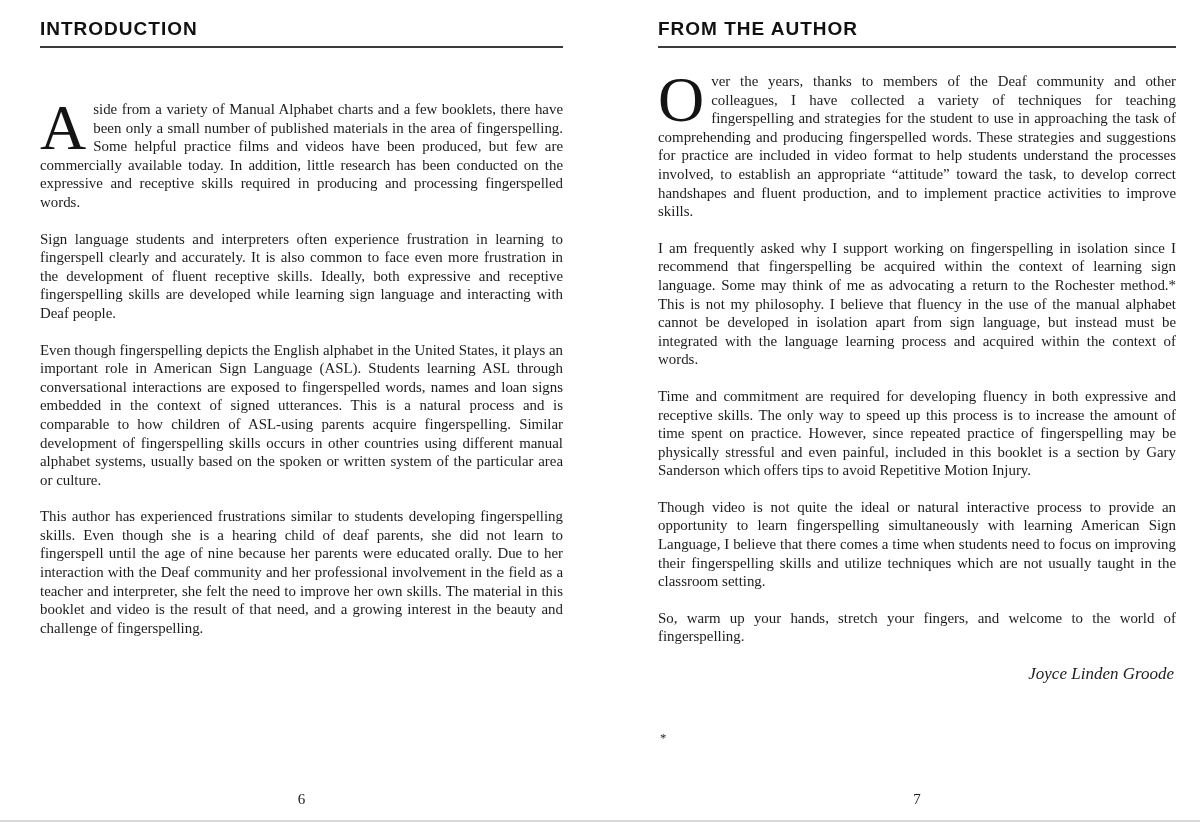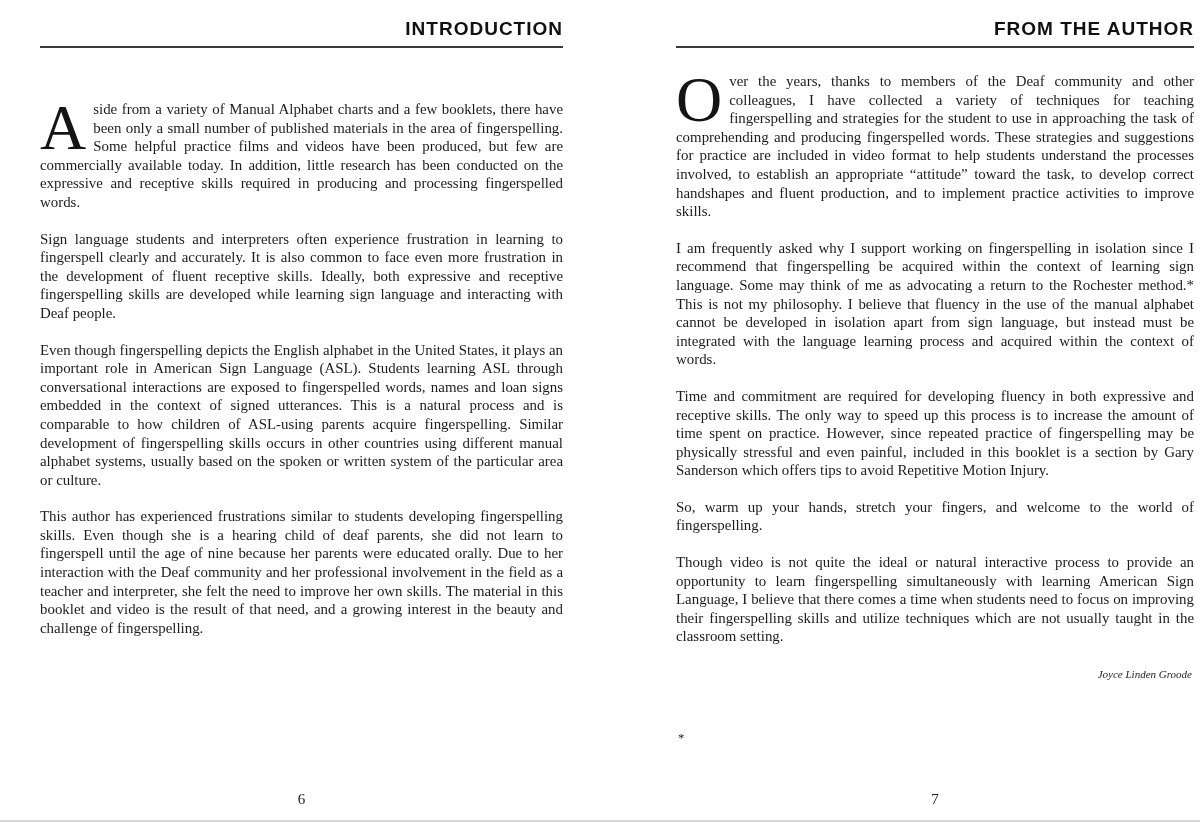--- a/index.html
+++ b/index.html
@@ -11,25 +11,25 @@
     overflow: hidden;
     font-family: "Liberation Serif", serif;
     color: #1c1c1c;
   }
   .page {
     position: absolute;
     top: 0;
     height: 822px;
   }
   .page-left  { left: 40px;  width: 523px; }
-  .page-right { left: 676px; width: 518px; }
+  .page-right { left: 658px; width: 518px; }
 
   .title {
     margin: 16px 0 0 0;
-    text-align: right;
+    text-align: left;
     font-family: "Liberation Sans", sans-serif;
     font-weight: bold;
     font-size: 19px;
     line-height: 26px;
     letter-spacing: 1px;
     color: #111111;
   }
   .rule {
     height: 0;
     border-bottom: 2px solid #3b3b3b;
@@ -53,21 +53,21 @@
     line-height: 50px;
     padding: 0 7px 0 0;
     margin-top: 3px;
     color: #141414;
   }
 
   .signature {
     margin: 12px 2px 0 0;
     text-align: right;
     font-style: italic;
-    font-size: 11px;
+    font-size: 17px;
     line-height: 20px;
   }
 
   .footnote {
     margin-top: 46px;
     position: relative;
     padding-left: 21px;
     font-size: 12.7px;
     line-height: 16.6px;
     text-align: left;
@@ -112,22 +112,22 @@
   <div class="page-num">6</div>
 </section>
 
 <section class="page page-right">
   <h1 class="title">FROM THE AUTHOR</h1>
   <div class="rule"></div>
   <div class="content">
     <p class="para first"><span class="dropcap">O</span><span>ver the years, thanks to members of the Deaf community and other colleagues, I have collected a variety of techniques for teaching fingerspelling and strategies for the student to use in approaching the task of comprehending and producing fingerspelled words. These strategies and suggestions for practice are included in video format to help students understand the processes involved, to establish an appropriate “attitude” toward the task, to develop correct handshapes and fluent production, and to implement practice activities to improve skills.</span></p>
     <p class="para">I am frequently asked why I support working on fingerspelling in isolation since I recommend that fingerspelling be acquired within the context of learning sign language. Some may think of me as advocating a return to the Rochester method.* This is not my philosophy. I believe that fluency in the use of the manual alphabet cannot be developed in isolation apart from sign language, but instead must be integrated with the language learning process and acquired within the context of words.</p>
     <p class="para">Time and commitment are required for developing fluency in both expressive and receptive skills. The only way to speed up this process is to increase the amount of time spent on practice. However, since repeated practice of fingerspelling may be physically stressful and even painful, included in this booklet is a section by Gary Sanderson which offers tips to avoid Repetitive Motion Injury.</p>
+    <p class="para">Though video is not quite the ideal or natural interactive process to provide an opportunity to learn fingerspelling simultaneously with learning American Sign Language, I believe that there comes a time when students need to focus on improving their fingerspelling skills and utilize techniques which are not usually taught in the classroom setting.</p>
     <p class="para">So, warm up your hands, stretch your fingers, and welcome to the world of fingerspelling.</p>
-    <p class="para">Though video is not quite the ideal or natural interactive process to provide an opportunity to learn fingerspelling simultaneously with learning American Sign Language, I believe that there comes a time when students need to focus on improving their fingerspelling skills and utilize techniques which are not usually taught in the classroom setting.</p>
     <div class="signature">Joyce Linden Groode</div>
     <div class="footnote">
       <span class="fn-marker">*</span>
     </div>
   </div>
   <div class="page-num">7</div>
 </section>
 
 <div class="bottom-edge"></div>
 

